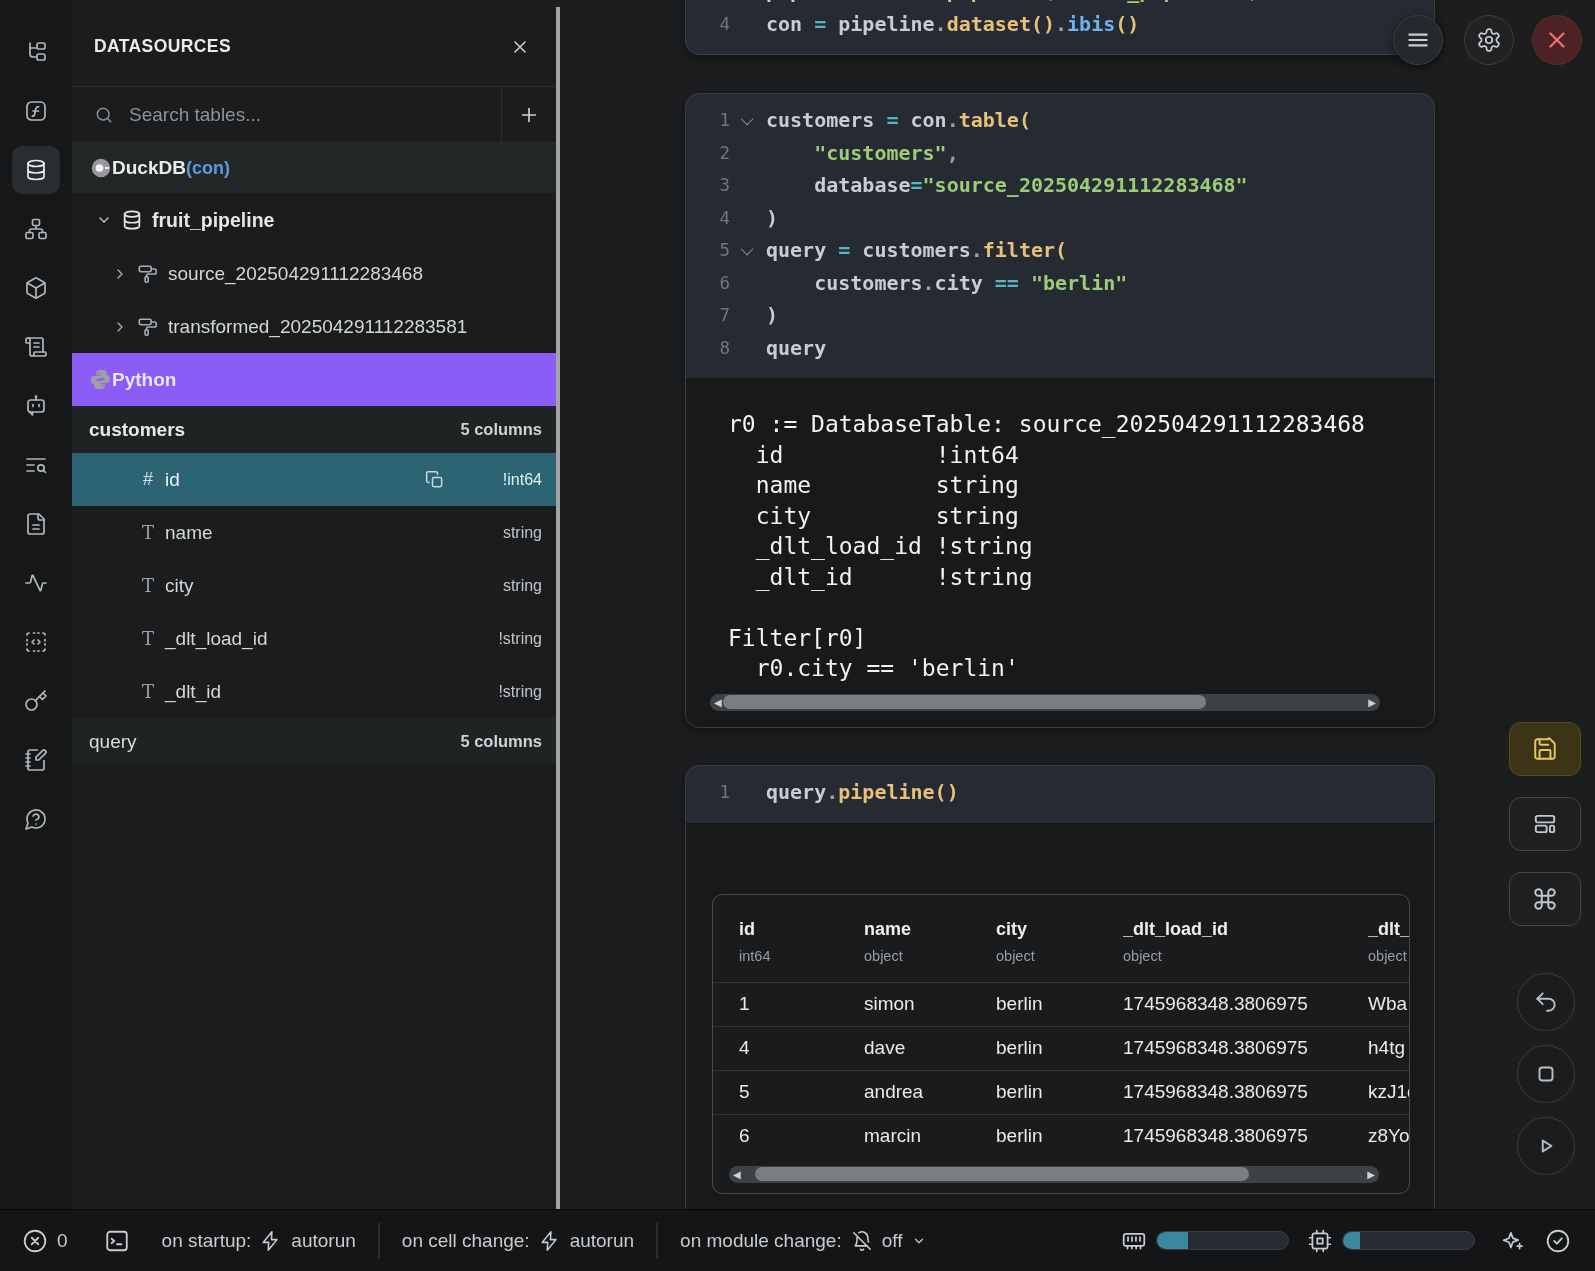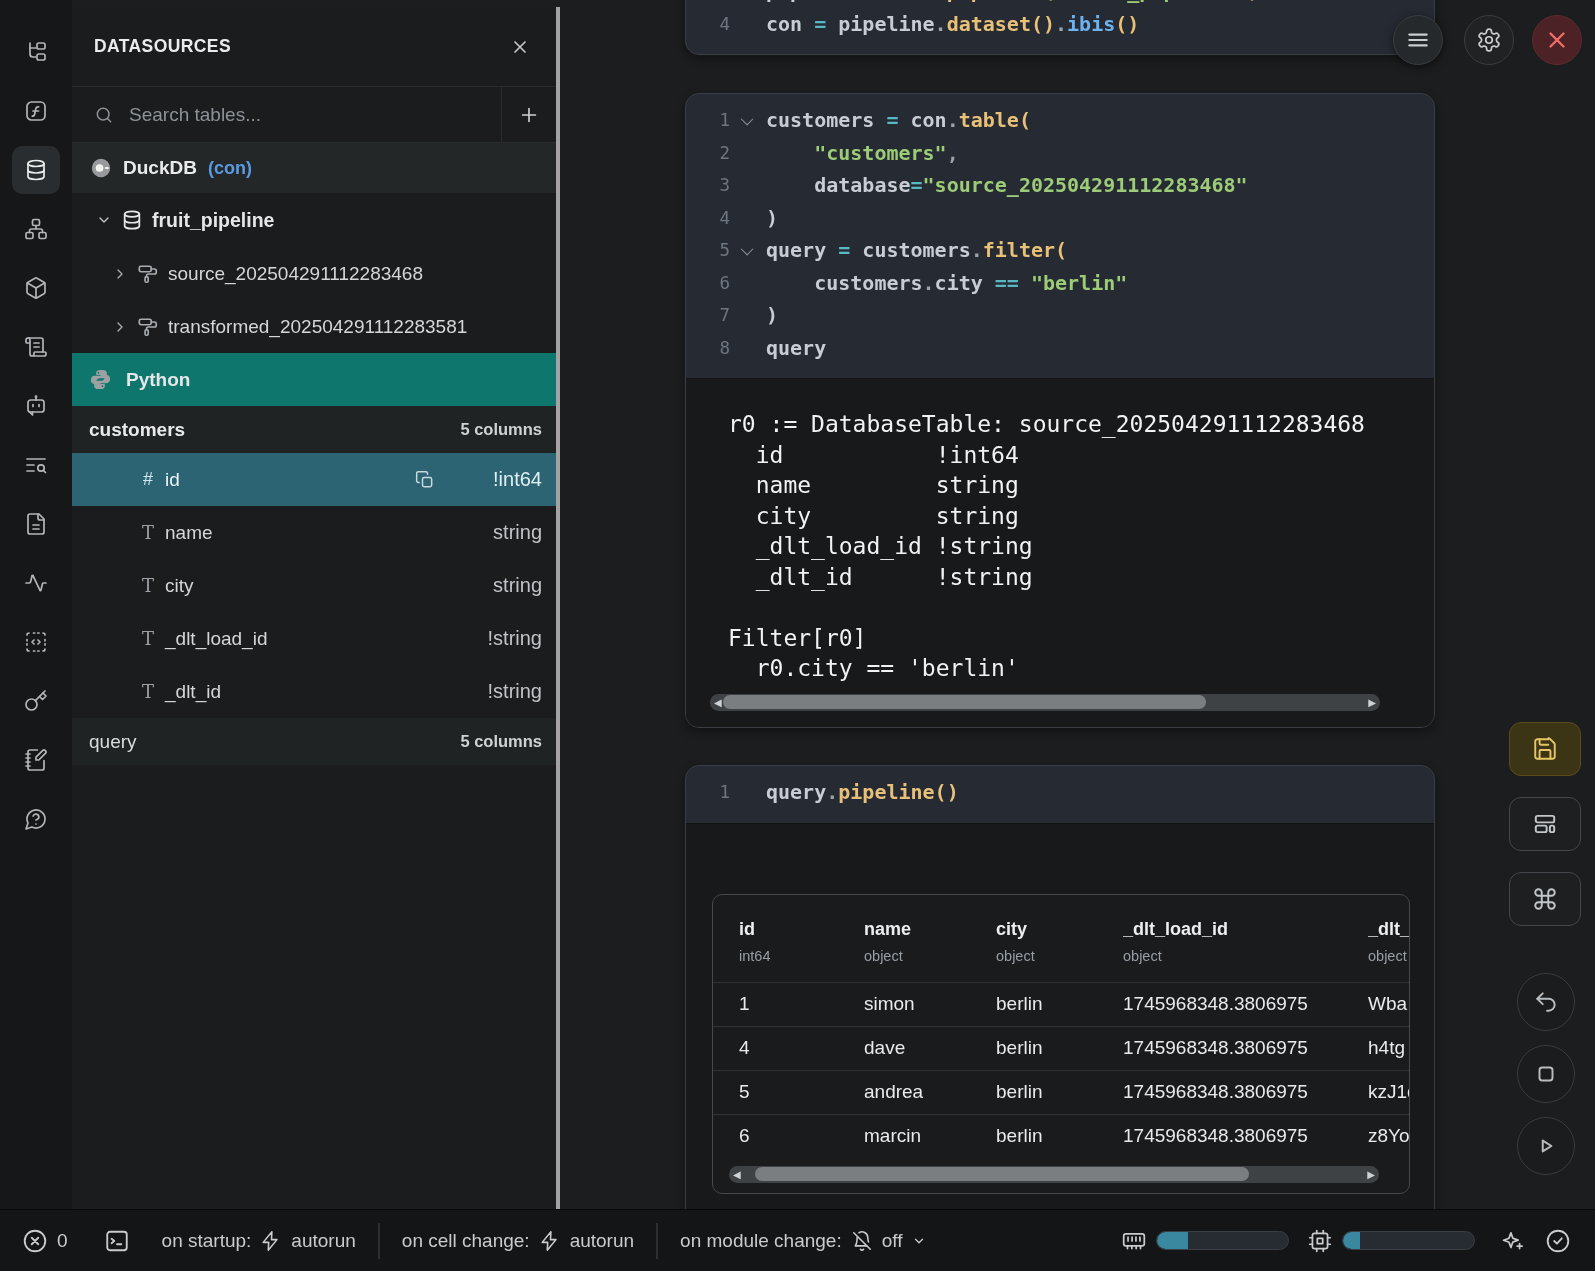--- a/index.html
+++ b/index.html
@@ -24,40 +24,40 @@
   .panel-header { height:80px; display:flex; align-items:center; justify-content:space-between;
            padding:0 26px 0 22px; border-bottom:1px solid #292c2d; }
   .panel-title { font-size:17.5px; font-weight:bold; letter-spacing:.4px; color:#e9ebec; }
   .icon-btn { background:none; border:none; color:#c6c9cc; cursor:pointer; display:grid; place-items:center; }
   .search-row { height:56px; display:flex; align-items:stretch; border-bottom:1px solid #292c2d; }
   .search-box { flex:1; display:flex; align-items:center; gap:15px; padding:0 22px; color:#8d9297; }
   .search-box input { background:transparent; border:none; outline:none; width:100%;
            font-size:19px; color:#dfe1e3; font-family:inherit; }
   .search-box input::placeholder { color:#8d9297; }
   .add-col { width:55px; border-left:1px solid #292c2d; display:grid; place-items:center; color:#cfd2d4; }
-  .conn-row { height:50px; background:#242728; display:flex; align-items:center; gap:11px; padding:0 18px; }
+  .conn-row { height:50px; background:#242728; display:flex; align-items:center; padding:0 18px; }
   .duck-logo { width:22px; height:22px; flex:none; }
   .conn-name { font-size:19px; font-weight:bold; color:#e9ebec; }
   .conn-alias { font-size:18px; font-weight:bold; color:var(--link-blue,#5b9ae0); }
   .tree-db { height:54px; display:flex; align-items:center; gap:9px; padding-left:24px; color:#c2c6c9; }
   .tree-db .lbl { font-size:19.5px; font-weight:bold; color:#e4e6e8; }
   .tree-schema { height:53px; display:flex; align-items:center; gap:9px; padding-left:40px; color:#a9adb1; cursor:pointer; }
   .tree-schema .lbl { font-size:19px; color:#d4d7d9; }
-  .section-row { height:53px; background:#0f766e; display:flex; align-items:center; gap:14px; padding-left:17px; }
+  .section-row { height:53px; background:#8b5cf6; display:flex; align-items:center; gap:0; padding-left:17px; }
   .section-row .lbl { font-size:19px; font-weight:bold; color:#e4e6e8; }
   .py-logo { width:23px; height:23px; color:#9da1a4; }
   .tbl-head { height:47px; background:#202324; display:flex; align-items:center;
               justify-content:space-between; padding:0 14px 0 17px; cursor:pointer; }
   .tbl-name { font-size:19px; font-weight:bold; color:#e7e9ea; }
   .tbl-badge { font-size:16.5px; font-weight:bold; color:#d0d3d5; }
   .col-row { height:53px; display:flex; align-items:center; padding-right:14px; cursor:pointer; }
   .col-row .cicon { width:26px; margin-left:63px; text-align:center; font-size:18px; color:#9ba1a6; flex:none; }
   .col-row .cicon.tglyph { font-family:"DejaVu Serif", serif; }
   .col-row .cname { font-size:19px; color:#d4d7d9; margin-left:4px; flex:1; }
-  .col-row .ctype { font-size:20px; color:#c0c4c8;margin-left:48px; }
+  .col-row .ctype { font-size:16px; color:#c0c4c8;margin-left:48px; }
   .col-row .copy-ic { color:#c8d9de; margin-right:10px; }
   .col-row.selected { background:var(--accent-teal,#2d6474); }
   .col-row.selected .cname { color:#eaf5f8; } .col-row.selected .cicon { color:#d3e8ee; }
   .col-row.selected .ctype { color:#e0eff3; }
 
   
   .main { position:absolute; left:560px; top:0; width:1035px; height:1271px; overflow:hidden; }
   .cell { position:absolute; left:125px; width:750px; background:#262b33;
           border:1px solid #3a3e44; border-radius:14px; box-shadow:0 4px 10px rgba(0,0,0,.35); }
   .code { padding:10px 0 14px; }

